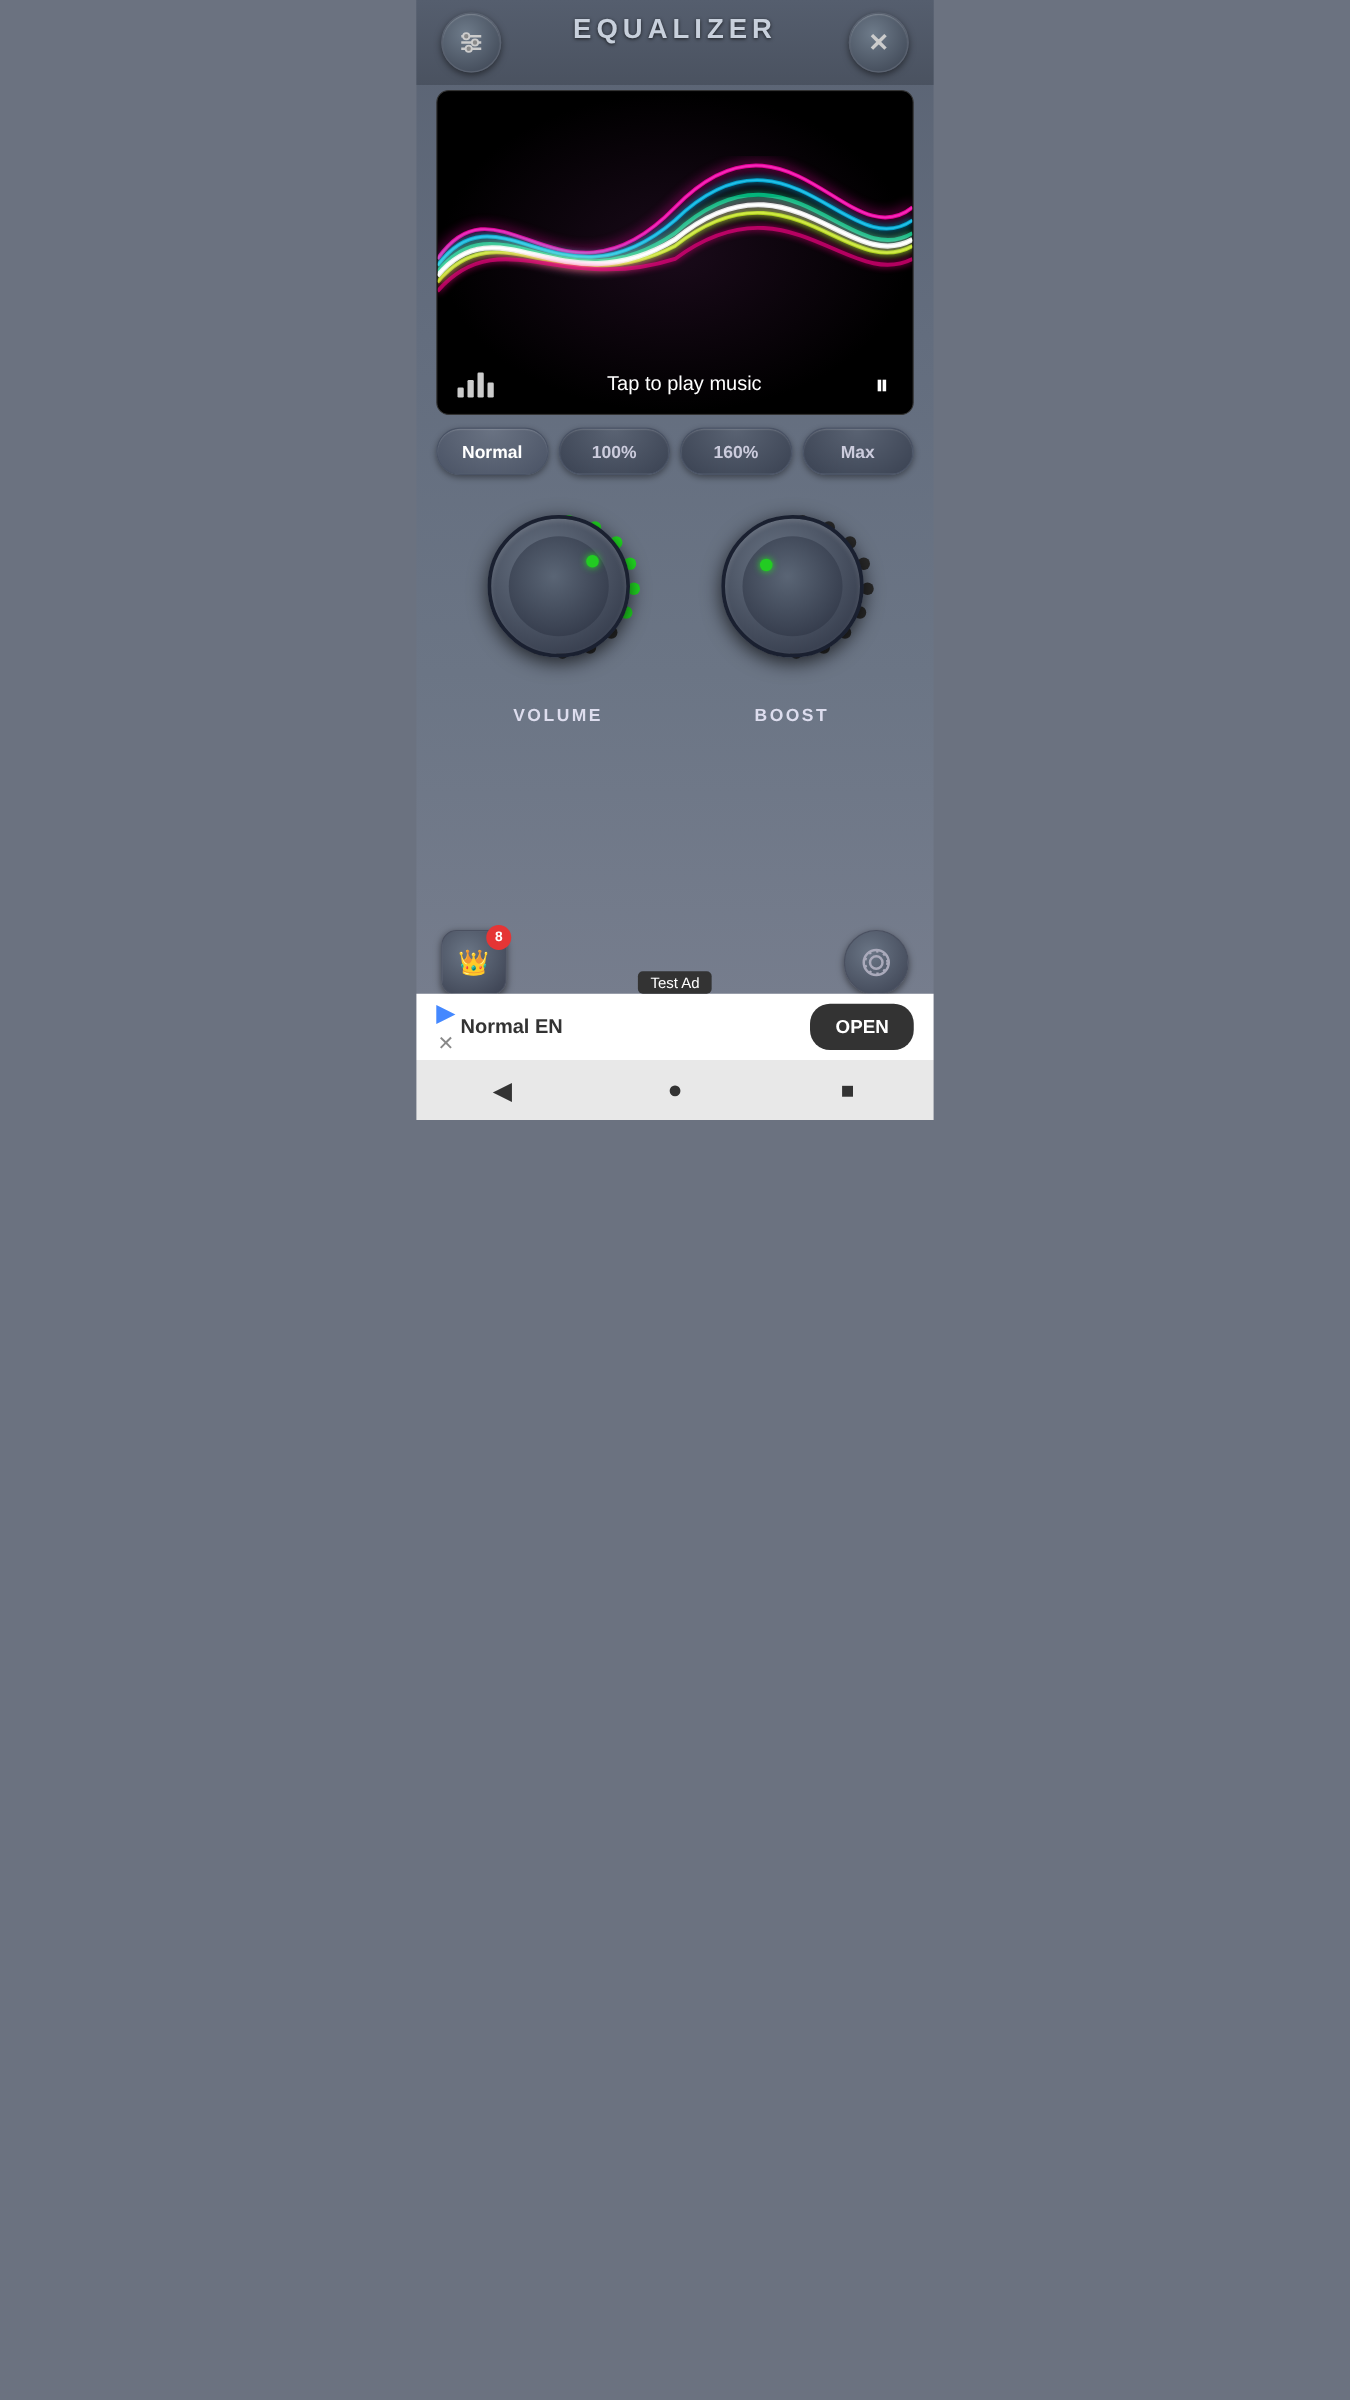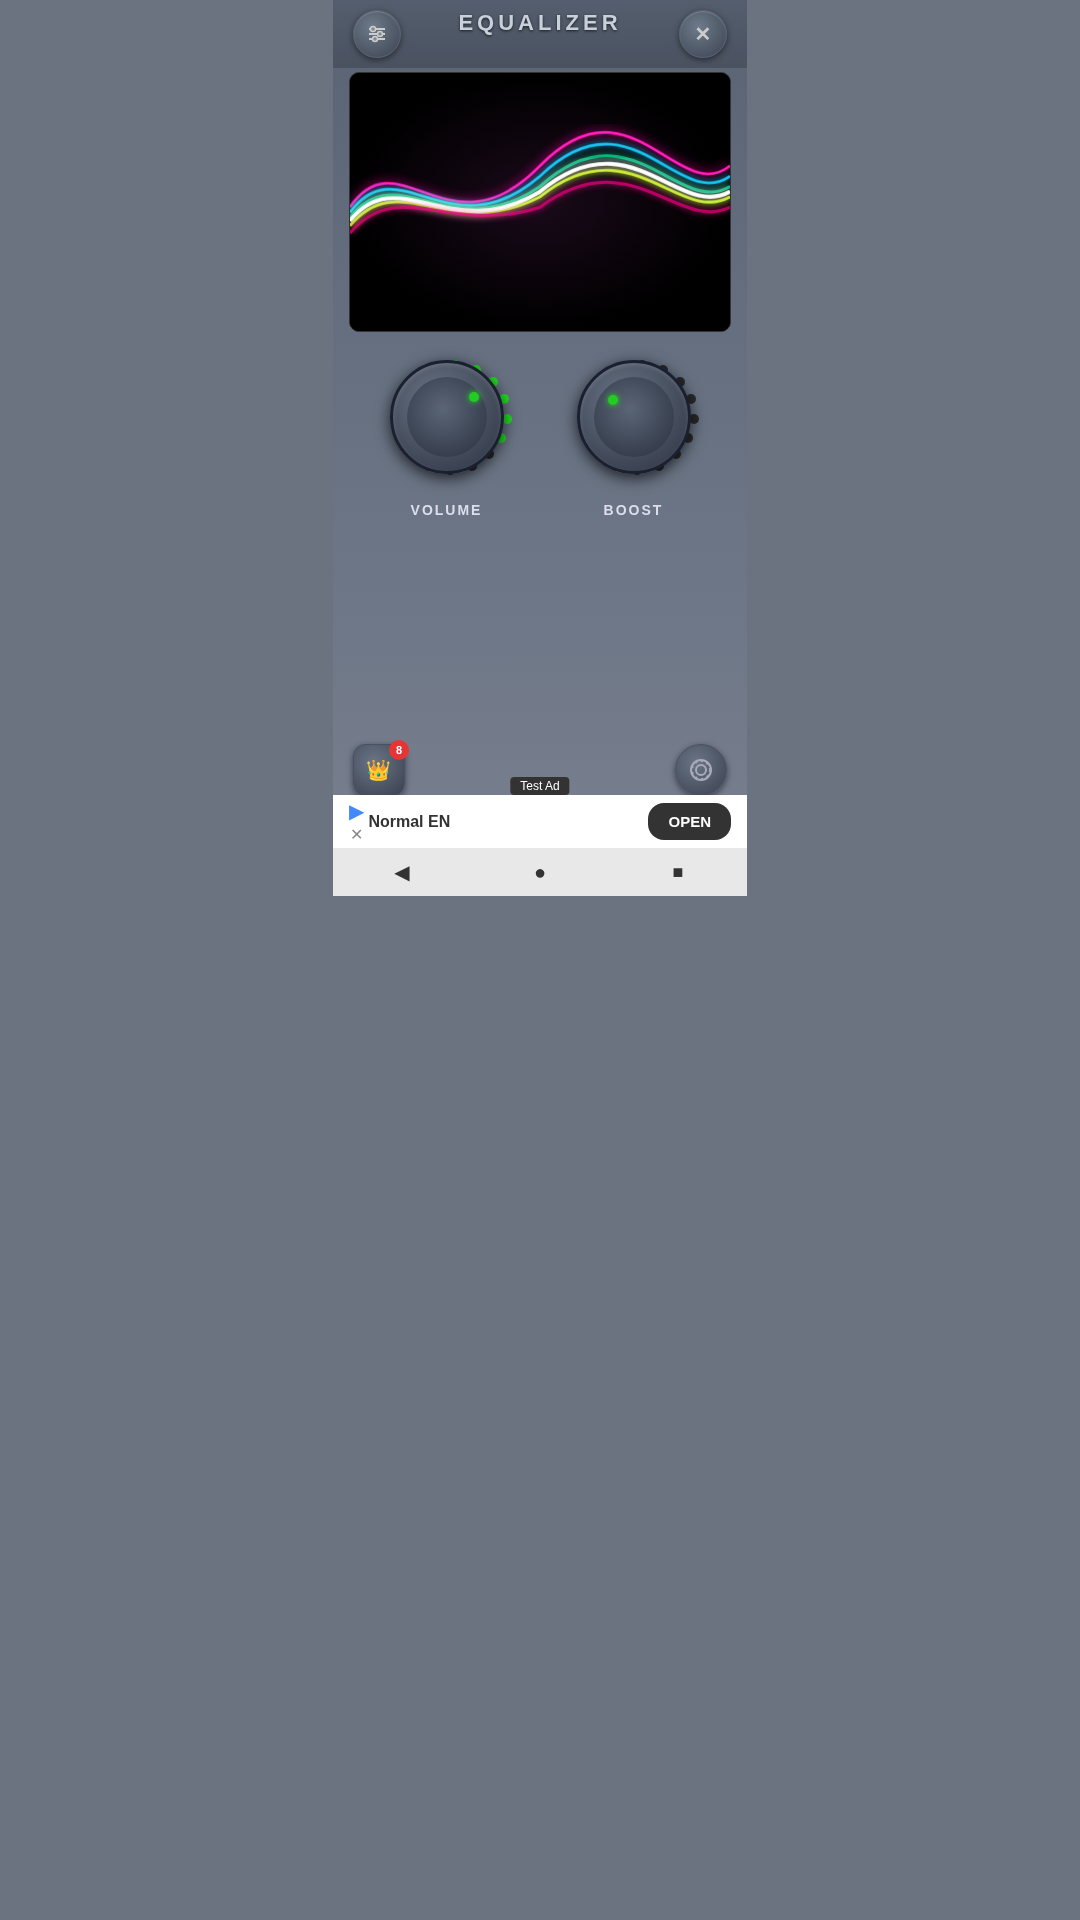--- a/index.html
+++ b/index.html
@@ -167,21 +167,21 @@
       justify-content: space-around;
       align-items: center;
       padding: 0 20px;
       margin-top: 8px;
     }
 
     .knob-wrapper {
       display: flex;
       flex-direction: column;
       align-items: center;
-      gap: 10px;
+      gap: 20px;
     }
 
     .knob-container {
       position: relative;
       width: 150px;
       height: 150px;
     }
 
     .knob-dots {
       position: absolute;
@@ -436,22 +436,38 @@
         <path d="M0,148 C50,90 100,165 191,120 C282,50 330,148 382,120" stroke="#ccff00" stroke-width="3" fill="none" filter="url(#glow1)" opacity="0.8"></path>
         <path d="M0,148 C50,90 100,165 191,120 C282,50 330,148 382,120" stroke="#eeff44" stroke-width="1.5" fill="none" opacity="0.5"></path>
 
         <path d="M0,143 C50,85 100,168 191,115 C282,42 330,143 382,115" stroke="white" stroke-width="4" fill="none" filter="url(#glow2)" opacity="0.9"></path>
         <path d="M0,143 C50,85 100,168 191,115 C282,42 330,143 382,115" stroke="white" stroke-width="2" fill="none" opacity="1"></path>
 
         <path d="M0,155 C50,100 100,158 191,130 C282,65 330,155 382,130" stroke="#ff0088" stroke-width="3" fill="none" filter="url(#glow1)" opacity="0.7"></path>
       </svg>
     </div>
 
-  </div>
-
+    <div class="visualizer-bottom">
+      <div class="viz-bars">
+        <div class="viz-bar" style="height:8px;"></div>
+        <div class="viz-bar" style="height:14px;"></div>
+        <div class="viz-bar" style="height:20px;"></div>
+        <div class="viz-bar" style="height:12px;"></div>
+      </div>
+      <span class="tap-text">Tap to play music</span>
+      <span class="pause-icon">⏸</span>
+    </div>
+  </div>
+
+  <div class="preset-row">
+    <div class="preset-btn active">Normal</div>
+    <div class="preset-btn">100%</div>
+    <div class="preset-btn">160%</div>
+    <div class="preset-btn">Max</div>
+  </div>
 
   <div class="knobs-area">
 
     <div class="knob-wrapper">
       <div class="knob-container">
 
         <svg class="knob-dots" viewBox="0 0 150 150">
 
           <circle cx="41" cy="112" r="5" fill="#22dd22" filter="url(#dotglow)"></circle>
 

